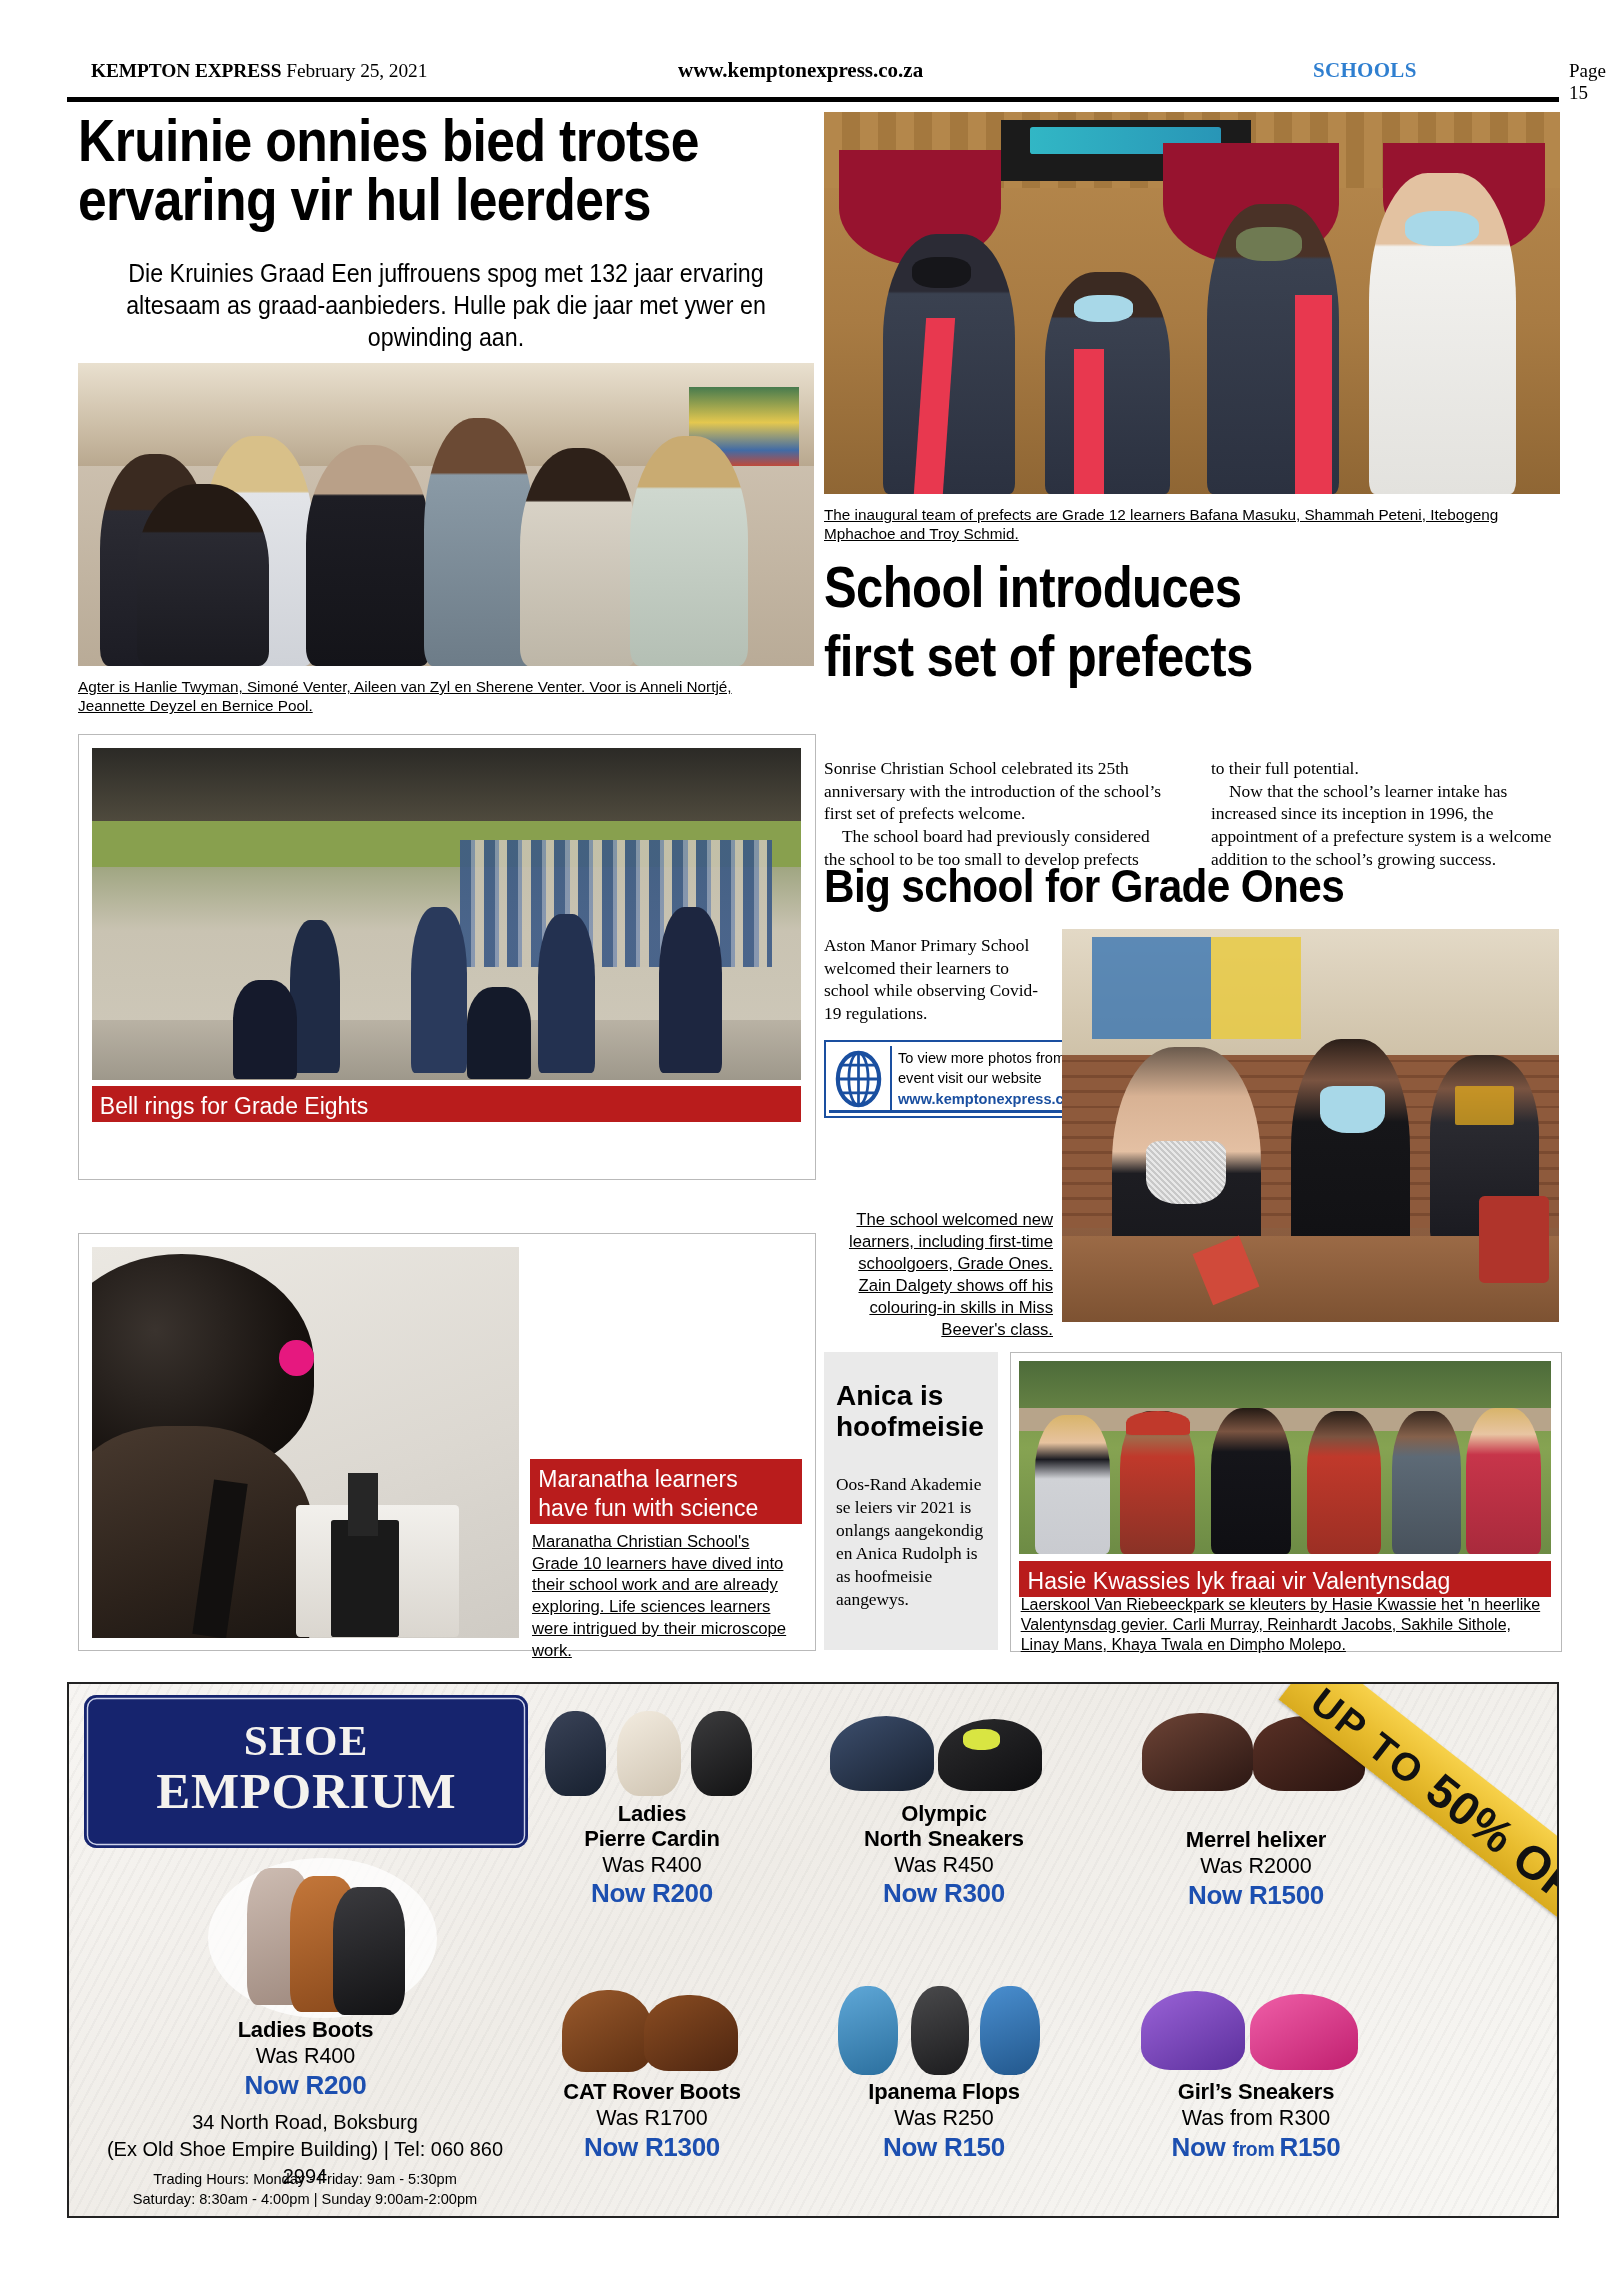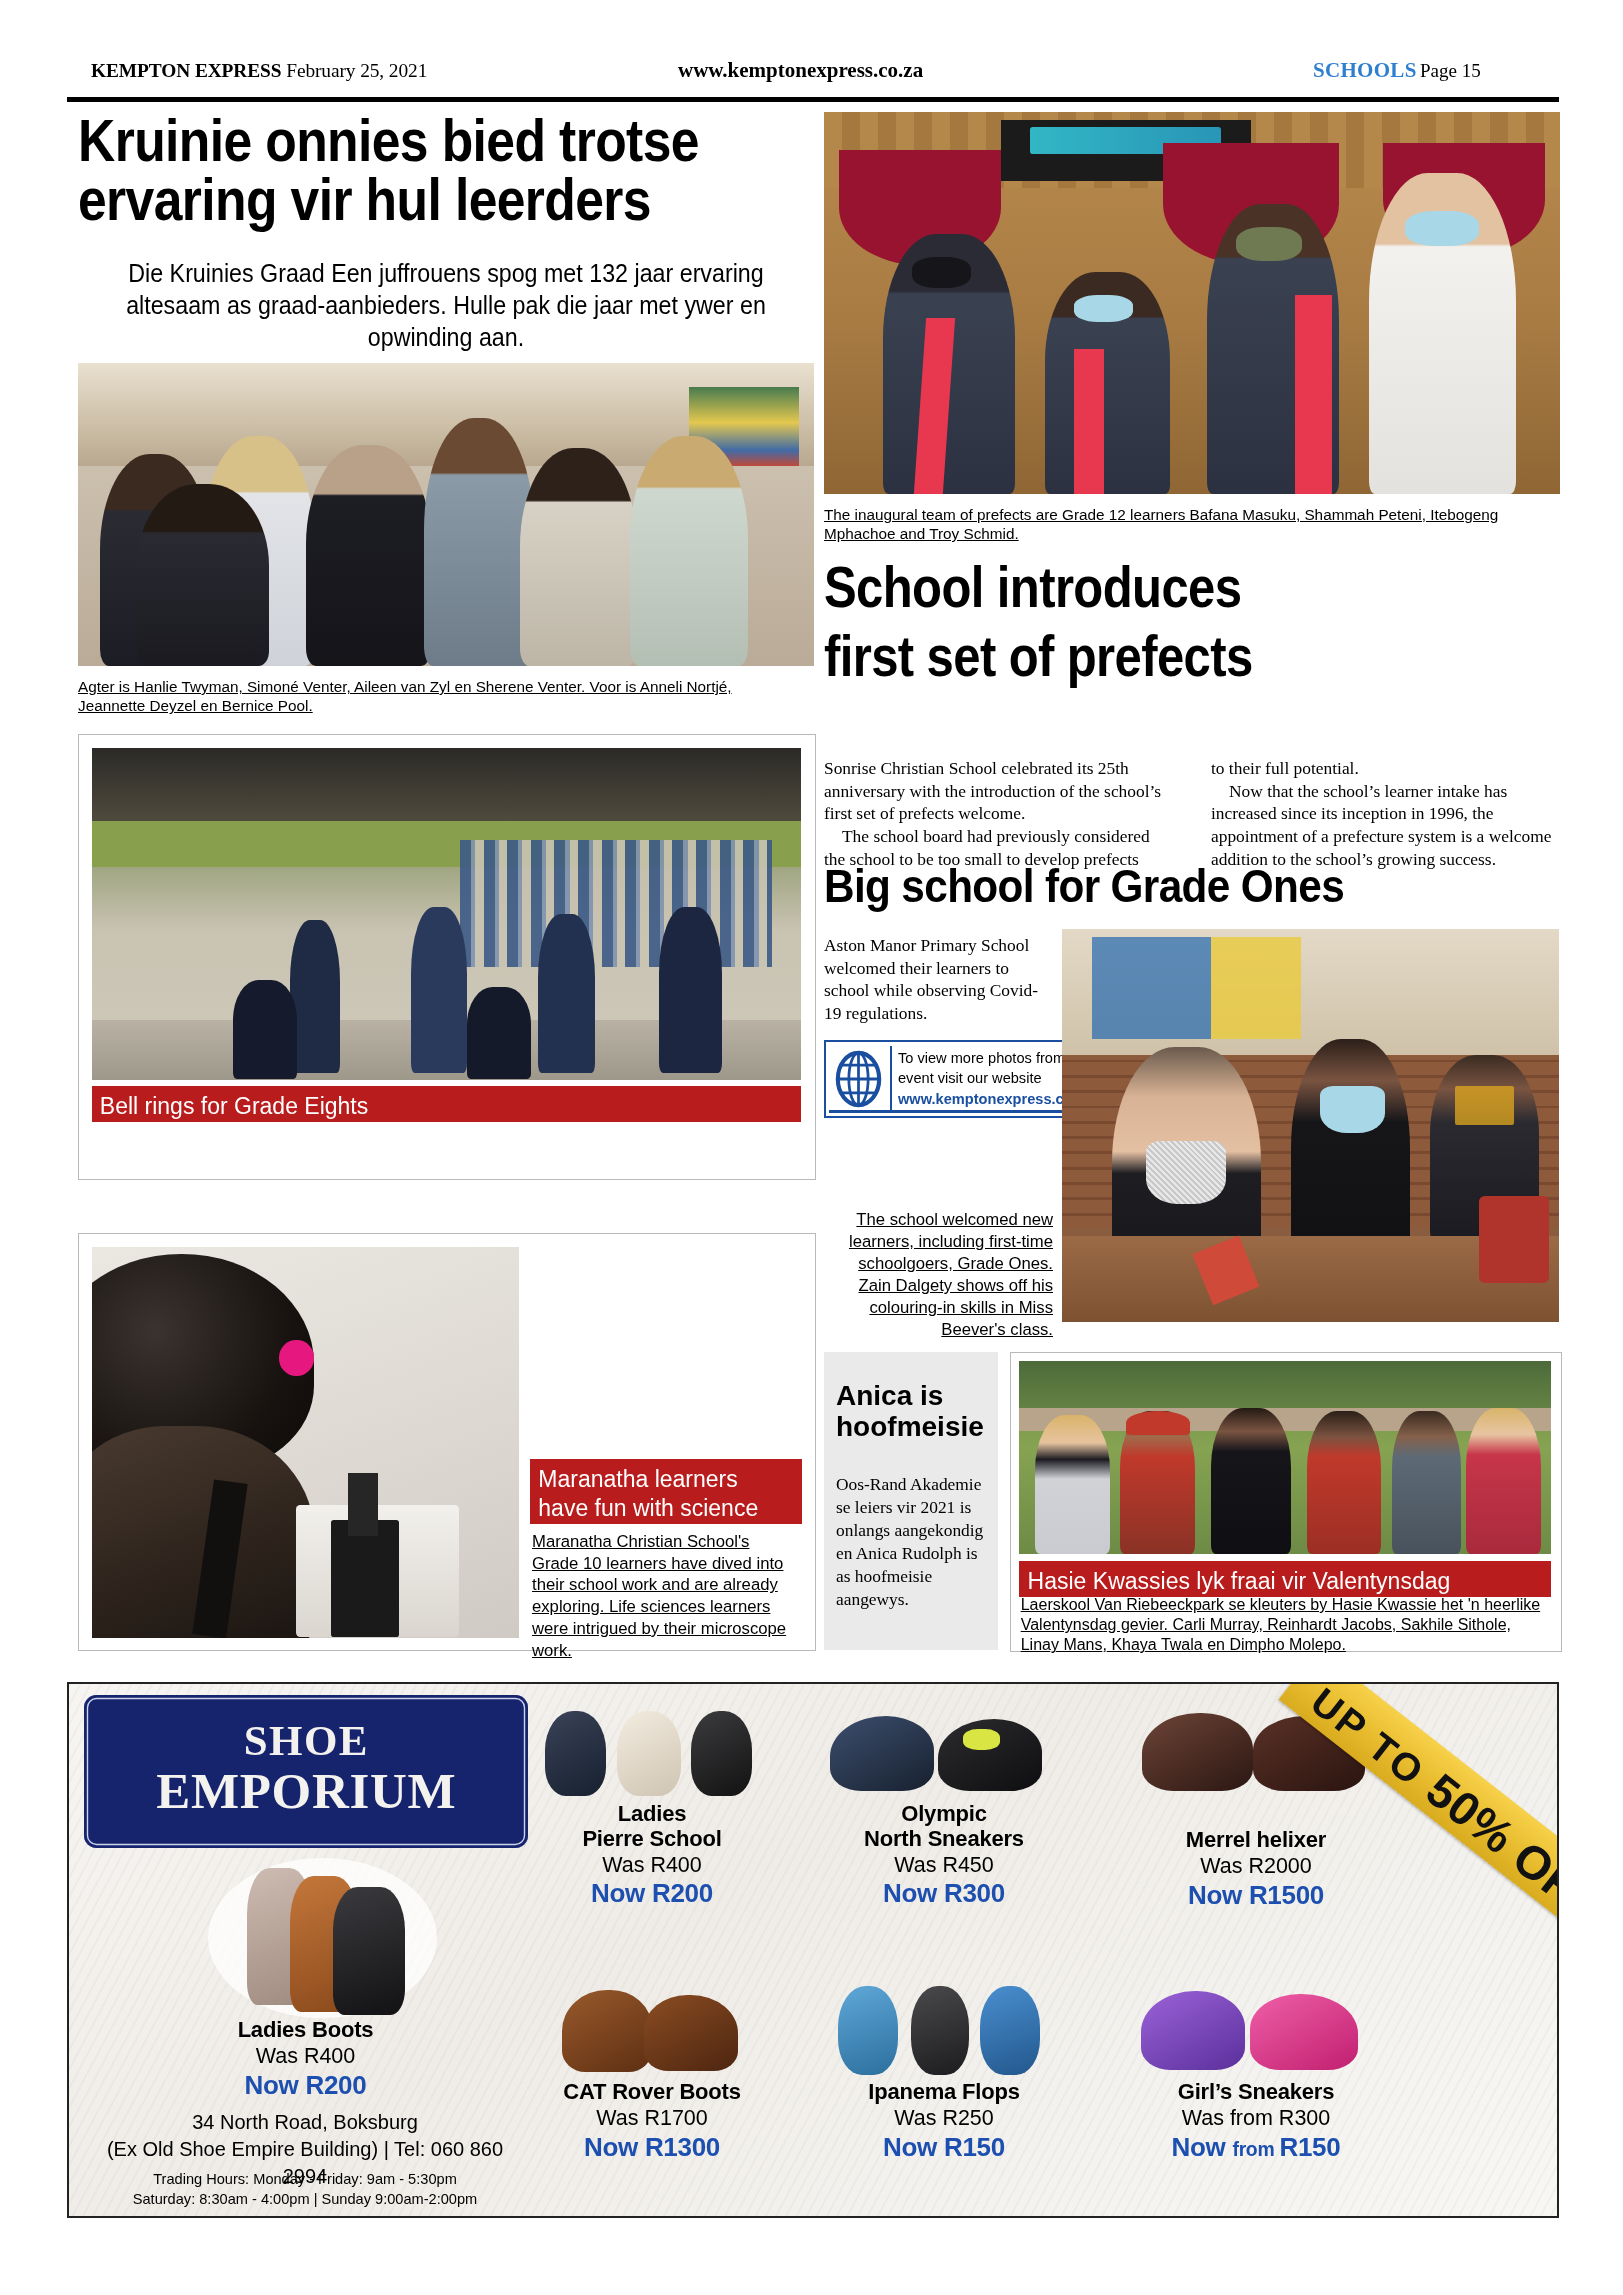--- a/index.html
+++ b/index.html
@@ -8,21 +8,21 @@
        -webkit-font-smoothing:antialiased;}
 
   .page{position:absolute;left:0;top:0;width:1624px;height:2295px;background:#fff;overflow:hidden;}
 
   
   .masthead{position:absolute;left:67px;top:54px;width:1492px;height:42px;font-family:Liberation Serif, serif;}
   .mh-left{position:absolute;left:24px;top:5.6px;font-size:19.4px;font-weight:700;letter-spacing:-0.1px;}
   .mh-left .mh-date{font-weight:400;}
   .mh-url{position:absolute;left:611px;top:4.2px;font-size:21px;font-weight:700;}
   .mh-section{position:absolute;left:1246px;top:4.2px;font-size:21px;font-weight:700;color:#2f7fd0;letter-spacing:0.3px;}
-  .mh-page{position:absolute;left:1353px;top:5.6px;font-size:19px;}
+  .mh-page{position:absolute;left:1502px;top:5.6px;font-size:19px;}
   .mh-rule{position:absolute;left:67px;top:97px;width:1492px;height:4.9px;background:#000;}
 
   
   .afr-head{position:absolute;left:78px;top:111px;width:736px;
     font-size:60px;line-height:0.99;font-weight:700;font-family:"Liberation Sans Narrow","Liberation Sans",sans-serif;
     transform:scaleX(0.86);transform-origin:left top;letter-spacing:-0.7px;}
   .afr-kicker{position:absolute;left:78px;top:257px;width:736px;text-align:center;
     font-size:25px;line-height:1.28;font-weight:400;
     transform:scaleX(0.93);transform-origin:center top;}
 
@@ -310,21 +310,21 @@
     </div>
 
     <div class="prod" style="left:451px;top:14px;width:264px;">
       <div class="pimg" style="width:264px;height:104px;">
         <div class="sh" style="left:25px;top:12.5px;width:61px;height:85px;background:linear-gradient(150deg,#3a4358,#17202f);border-radius:46% 46% 34% 34%;"></div>
         <div class="sh" style="left:97px;top:12.5px;width:64px;height:85px;background:linear-gradient(150deg,#f3ece0,#cfc4b2);border-radius:46% 46% 34% 34%;"></div>
         <div class="sh" style="left:171px;top:12.5px;width:61px;height:85px;background:linear-gradient(150deg,#3c3c3e,#121213);border-radius:46% 46% 34% 34%;"></div>
       </div>
       <div class="pname">
         <span>Ladies</span><br>
-        <span>Pierre School</span>
+        <span>Pierre Cardin</span>
       </div>
       <div class="pwas">Was R400</div>
       <div class="pnow">Now R200</div>
     </div>
 
     <div class="prod" style="left:736px;top:14px;width:278px;">
       <div class="pimg" style="width:278px;height:104px;">
         <div class="sh" style="left:25px;top:18px;width:104px;height:75px;background:linear-gradient(150deg,#3d4f6e,#17202f);border-radius:54% 46% 30% 30%;"></div>
         <div class="sh" style="left:133px;top:21px;width:104px;height:72px;background:linear-gradient(150deg,#2c2c2e,#0e0e10);border-radius:54% 46% 30% 30%;"></div>
         <div style="position:absolute;left:158px;top:30.5px;width:37px;height:21px;border-radius:40%;background:#d9e542;"></div>

